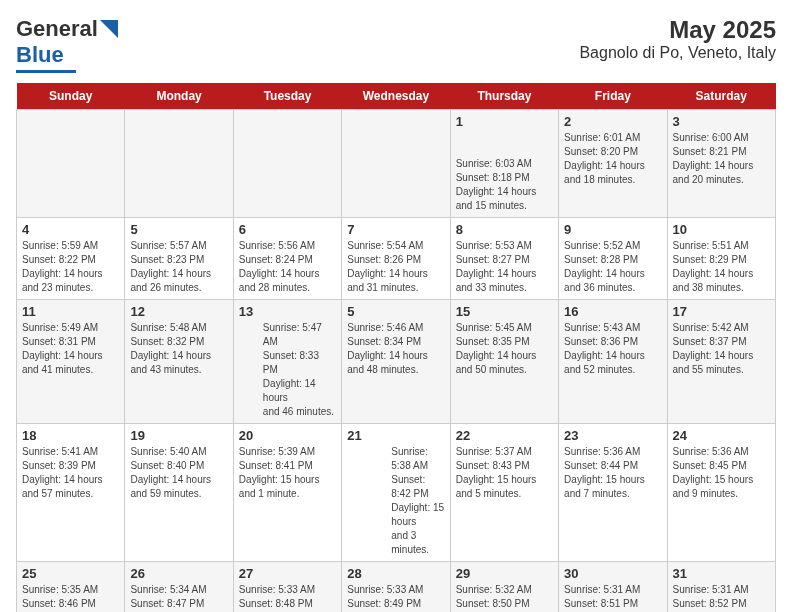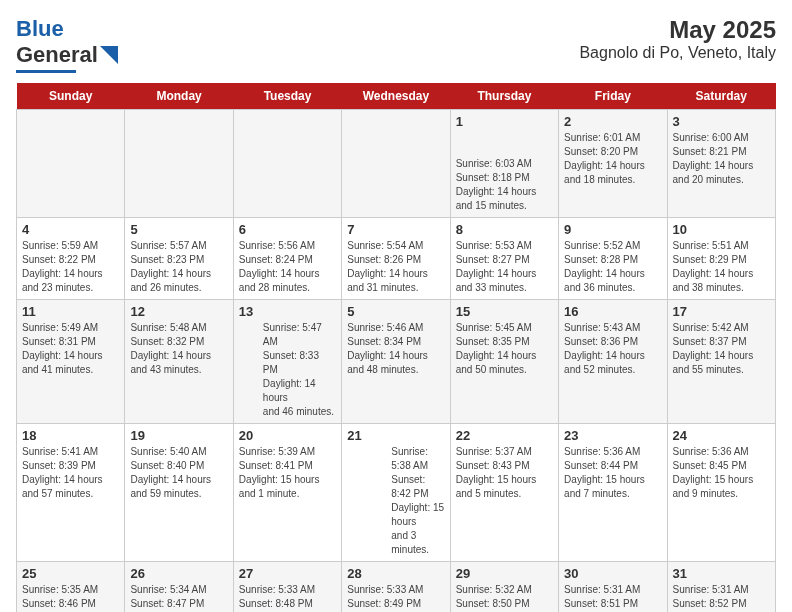--- a/index.html
+++ b/index.html
@@ -82,27 +82,27 @@
     }
   </style>
 </head>
 <body>
 
 <div class="header">
   <div class="logo">
     <div class="logo-row">
       <div style="display:flex;flex-direction:column;margin-right:4px;">
         <div style="display:flex;align-items:center;">
-          <span style="font-size:22px;font-weight:bold;color:#1a5fa8;">Blue</span>
-        </div>
-        <div style="display:flex;align-items:center;">
           <span style="font-size:22px;font-weight:bold;color:#333;">General</span>
           <svg width="18" height="18" viewBox="0 0 18 18" style="margin-left:2px;">
             <polygon points="0,0 18,0 18,18" fill="#1a5fa8"></polygon>
           </svg>
+        </div>
+        <div style="display:flex;align-items:center;">
+          <span style="font-size:22px;font-weight:bold;color:#1a5fa8;">Blue</span>
         </div>
         <div style="width:60px;height:3px;background:#1a5fa8;margin-top:2px;"></div>
       </div>
     </div>
   </div>
   <div class="title-block">
     <h1>May 2025</h1>
     <h2>Bagnolo di Po, Veneto, Italy</h2>
   </div>
 </div>

